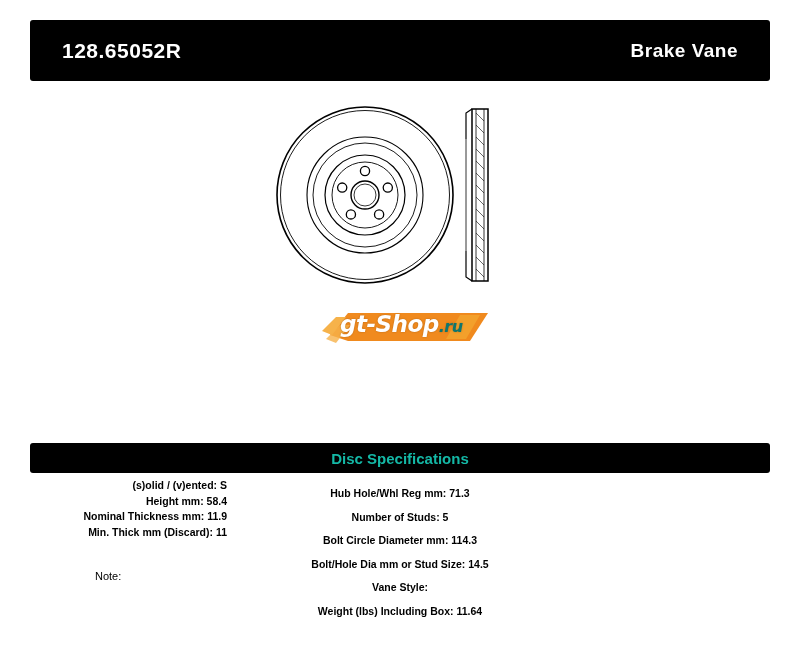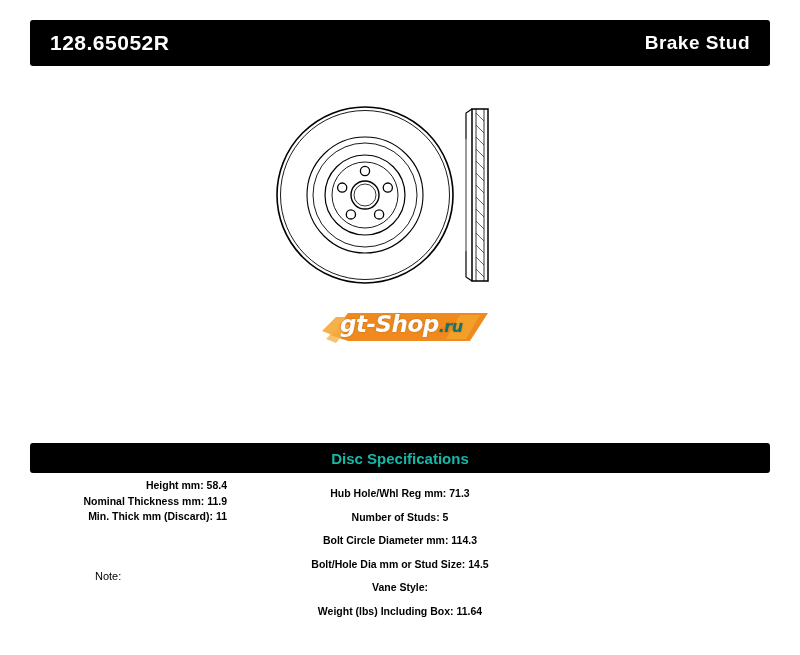--- a/index.html
+++ b/index.html
@@ -15,28 +15,28 @@
     position: relative;
     overflow: hidden;
   }
 
   
   .header-bar {
     position: absolute;
     left: 30px;
     top: 20px;
     width: 740px;
-    height: 46px;
+    height: 61px;
     background: #000000;
     border-radius: 3px;
     display: flex;
     align-items: center;
     justify-content: space-between;
     box-sizing: border-box;
-    padding: 0 20px;
+    padding: 0 32px;
   }
   .header-part {
     color: #ffffff;
     font-size: 21px;
     font-weight: bold;
     letter-spacing: 0.5px;
   }
   .header-title {
     color: #ffffff;
     font-size: 19px;
@@ -130,21 +130,21 @@
     top: 570px;
     font-size: 11px;
     font-weight: normal;
   }
 </style>
 </head>
 <body>
 
 <div class="header-bar">
   <span class="header-part">128.65052R</span>
-  <span class="header-title">Brake Stud</span>
+  <span class="header-title">Brake Vane</span>
 </div>
 
 <div class="drawing">
   <svg width="290" height="200" viewBox="0 0 290 200" xmlns="http://www.w3.org/2000/svg">
     <g fill="none" stroke="#000" stroke-width="1.6">
 
       <circle cx="105" cy="100" r="88"></circle>
       <circle cx="105" cy="100" r="84.5" stroke-width="0.9"></circle>
 
       <circle cx="105" cy="100" r="58" stroke-width="1.1"></circle>
@@ -205,20 +205,21 @@
     <span>gt-Shop</span><span class="ru">.ru</span>
   </div>
 </div>
 
 <div class="spec-bar">
   <span class="spec-bar-title">Disc Specifications</span>
 </div>
 
 <div class="spec-body">
   <div class="spec-col col-left">
+    <div class="spec-line">(s)olid / (v)ented: S</div>
     <div class="spec-line">Height mm: 58.4</div>
     <div class="spec-line">Nominal Thickness mm: 11.9</div>
     <div class="spec-line">Min. Thick mm (Discard): 11</div>
   </div>
   <div class="spec-col col-mid">
     <div class="spec-line">Hub Hole/Whl Reg mm: 71.3</div>
     <div class="spec-line">Number of Studs: 5</div>
     <div class="spec-line">Bolt Circle Diameter mm: 114.3</div>
     <div class="spec-line">Bolt/Hole Dia mm or Stud Size: 14.5</div>
     <div class="spec-line">Vane Style:</div>

